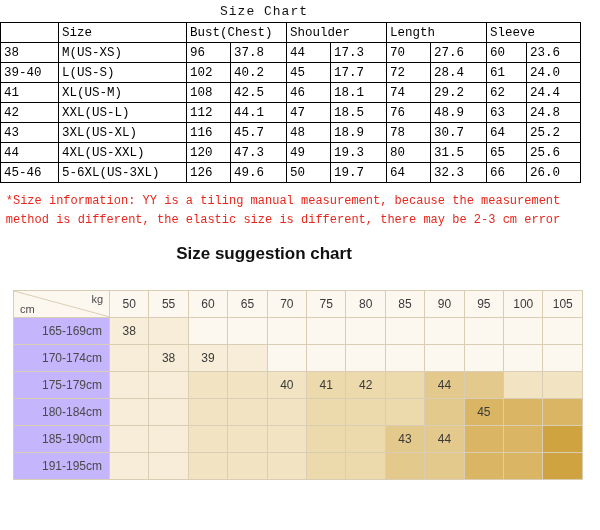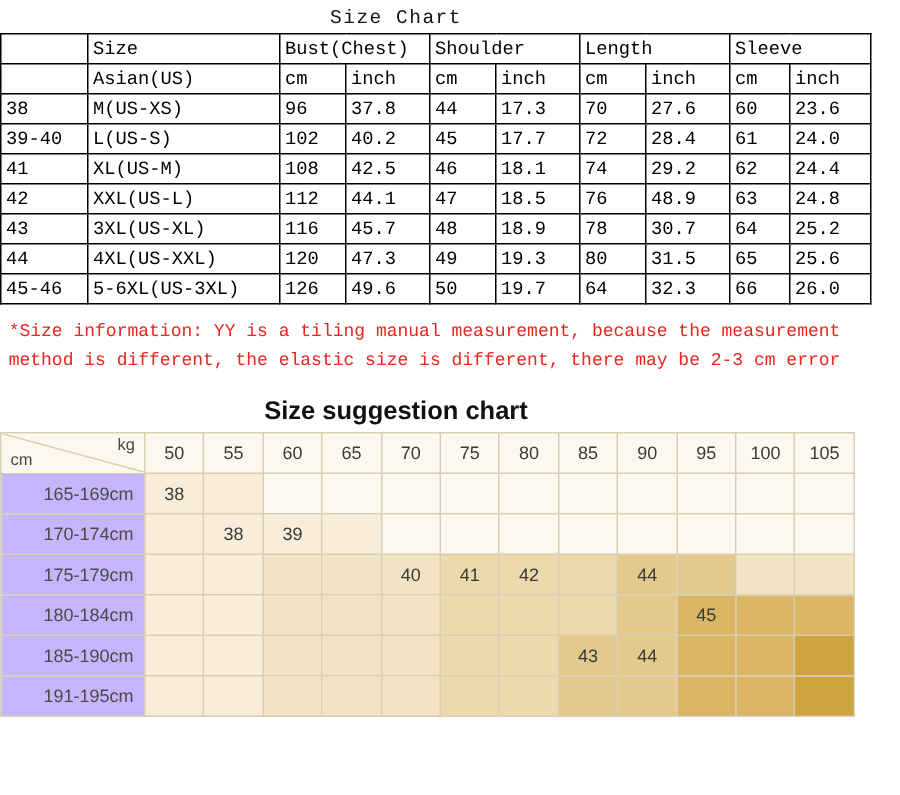--- a/index.html
+++ b/index.html
@@ -71,35 +71,36 @@
     text-align: center;
   }
 
   
   .sug-title {
     text-align: center;
     font-size: 17px;
     font-weight: bold;
     color: #111;
     margin-top: 14px;
-    margin-bottom: 4px;
+    margin-bottom: 26px;
     font-family: "Liberation Sans", sans-serif;
   }
   .sug-wrap {
     width: 570px;
     margin: 0 auto;
     position: relative;
   }
   table.sug-table {
     border-collapse: collapse;
     width: 570px;
     table-layout: fixed;
     font-family: "Liberation Sans", sans-serif;
     font-size: 12px;
     color: #3a3a3a;
+    margin-left: 13px;
   }
   table.sug-table td {
     border: 1px solid #d9cdb4;
     height: 26px;
     text-align: center;
     vertical-align: middle;
     padding: 0;
     background: #fdf8ef;
   }
   table.sug-table td.rowhead {
@@ -165,32 +166,20 @@
         <col class="col-j">
     </colgroup>
     <tbody>
       <tr>
         <td></td>
         <th class="grp">Size</th>
         <th class="grp" colspan="2">Bust(Chest)</th>
         <th class="grp" colspan="2">Shoulder</th>
         <th class="grp" colspan="2">Length</th>
         <th class="grp" colspan="2">Sleeve</th>
-      </tr>
-      <tr>
-        <td></td>
-        <td>Asian(US)</td>
-        <td>cm</td>
-        <td>inch</td>
-        <td>cm</td>
-        <td>inch</td>
-        <td>cm</td>
-        <td>inch</td>
-        <td>cm</td>
-        <td>inch</td>
       </tr>
 
       <tr>
         <td>38</td>
         <td>M(US-XS)</td>
         <td>96</td>
         <td>37.8</td>
         <td>44</td>
         <td>17.3</td>
         <td>70</td>

